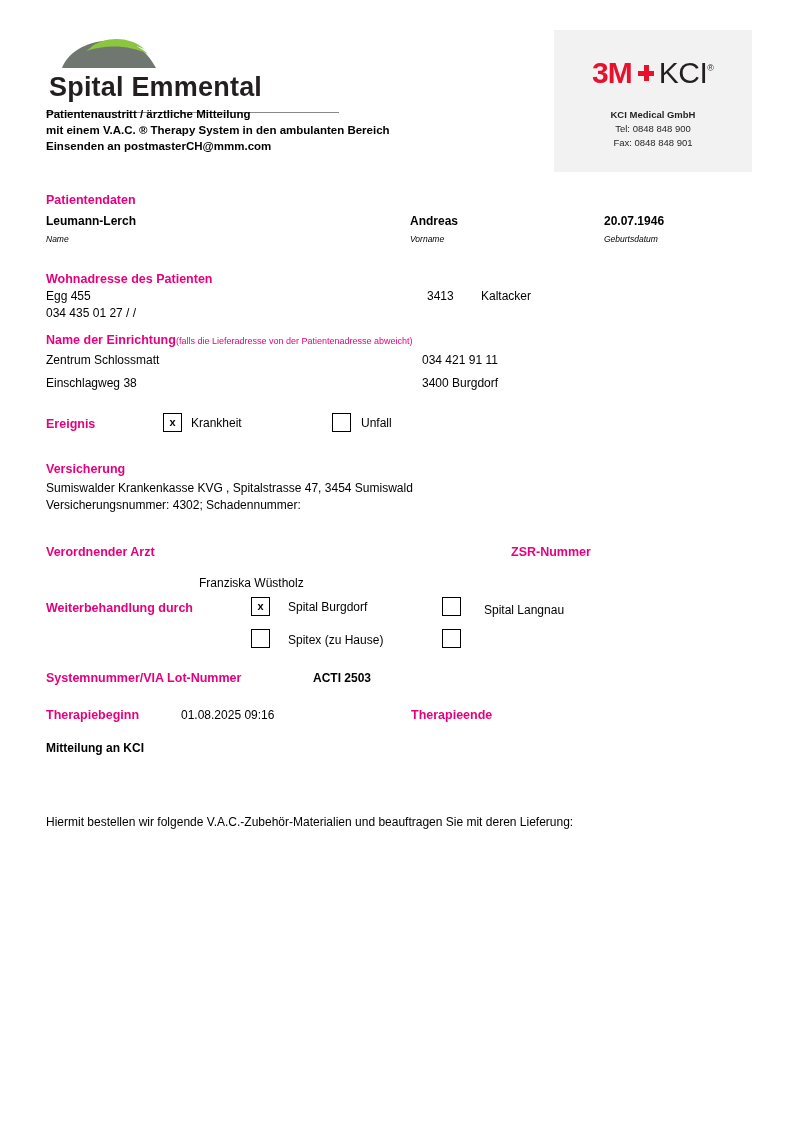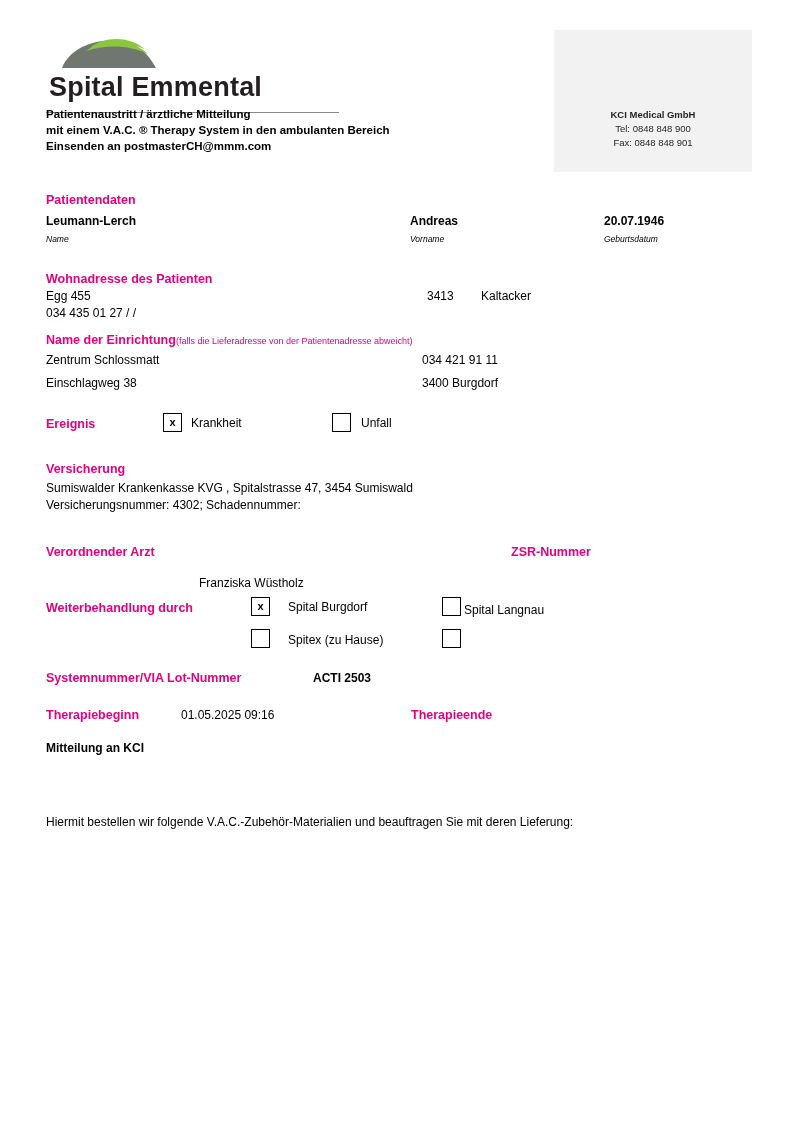--- a/index.html
+++ b/index.html
@@ -164,20 +164,23 @@
     <svg class="logo-hill" viewBox="0 0 130 40">
       <path d="M6,34 C16,6 64,-2 86,16 C92,21 96,27 100,34 C70,34 36,34 6,34 Z" fill="#6f7770"></path>
       <path d="M34,14 C48,2 74,2 88,15 C76,9 52,8 34,14 Z" fill="#8cc63f"></path>
       <path d="M30,17 C46,4 78,6 92,20 C74,11 50,10 30,17 Z" fill="#8cc63f"></path>
     </svg>
     <div class="logo-text">Spital Emmental</div>
     <div class="logo-rule"></div>
   </div>
 
   <div class="abs kci-box">
+    <div class="kci-logo-row">
+      <span class="kci-3m">3M</span><span class="kci-plus"></span><span class="kci-name">KCI</span><span class="kci-reg">®</span>
+    </div>
     <div class="kci-lines">
       <div class="b">KCI Medical GmbH</div>
       <div>Tel: 0848 848 900</div>
       <div>Fax: 0848 848 901</div>
     </div>
   </div>
 
   <div class="abs title-block">
     <div class="title-line">Patientenaustritt / ärztliche Mitteilung</div>
     <div class="title-line">mit einem V.A.C. ® Therapy System in den ambulanten Bereich</div>
@@ -227,32 +230,32 @@
   <div class="abs fld" style="left:199px; top:576px;">Franziska Wüstholz</div>
   <div class="abs sec" style="left:511px; top:545px;">ZSR-Nummer</div>
   <div class="abs fld" style="left:620px; top:544px;"></div>
 
   <div class="abs sec" style="left:46px; top:601px;">Weiterbehandlung durch</div>
 
   <div class="abs cbox" style="left:251px; top:597px;">x</div>
   <div class="abs cbox-lbl" style="left:288px; top:600px;">Spital Burgdorf</div>
 
   <div class="abs cbox" style="left:442px; top:597px;"></div>
-  <div class="abs cbox-lbl" style="left:464px; top:603px;text-align:center;">Spital Langnau</div>
+  <div class="abs cbox-lbl" style="left:484px; top:603px;text-align:center;">Spital Langnau</div>
 
   <div class="abs cbox" style="left:251px; top:629px;"></div>
   <div class="abs cbox-lbl" style="left:288px; top:633px;">Spitex (zu Hause)</div>
 
   <div class="abs cbox" style="left:442px; top:629px;"></div>
   <div class="abs cbox-lbl" style="left:484px; top:633px;"></div>
 
   <div class="abs sec" style="left:46px; top:671px;">Systemnummer/VIA Lot-Nummer</div>
   <div class="abs fld fld-b" style="left:313px; top:671px;">ACTI 2503</div>
 
   <div class="abs sec" style="left:46px; top:708px;">Therapiebeginn</div>
-  <div class="abs fld" style="left:181px; top:708px;">01.05.2025  09:16</div>
+  <div class="abs fld" style="left:181px; top:708px;">01.08.2025  09:16</div>
   <div class="abs sec" style="left:411px; top:708px;">Therapieende</div>
   <div class="abs fld" style="left:540px; top:708px;"></div>
 
   <div class="abs fld fld-b" style="left:46px; top:741px;">Mitteilung an KCI</div>
   <div class="abs fld" style="left:46px; top:815px;">Hiermit bestellen wir folgende V.A.C.-Zubehör-Materialien und beauftragen Sie mit deren Lieferung:</div>
 
 </div>
 
 </body></html>

